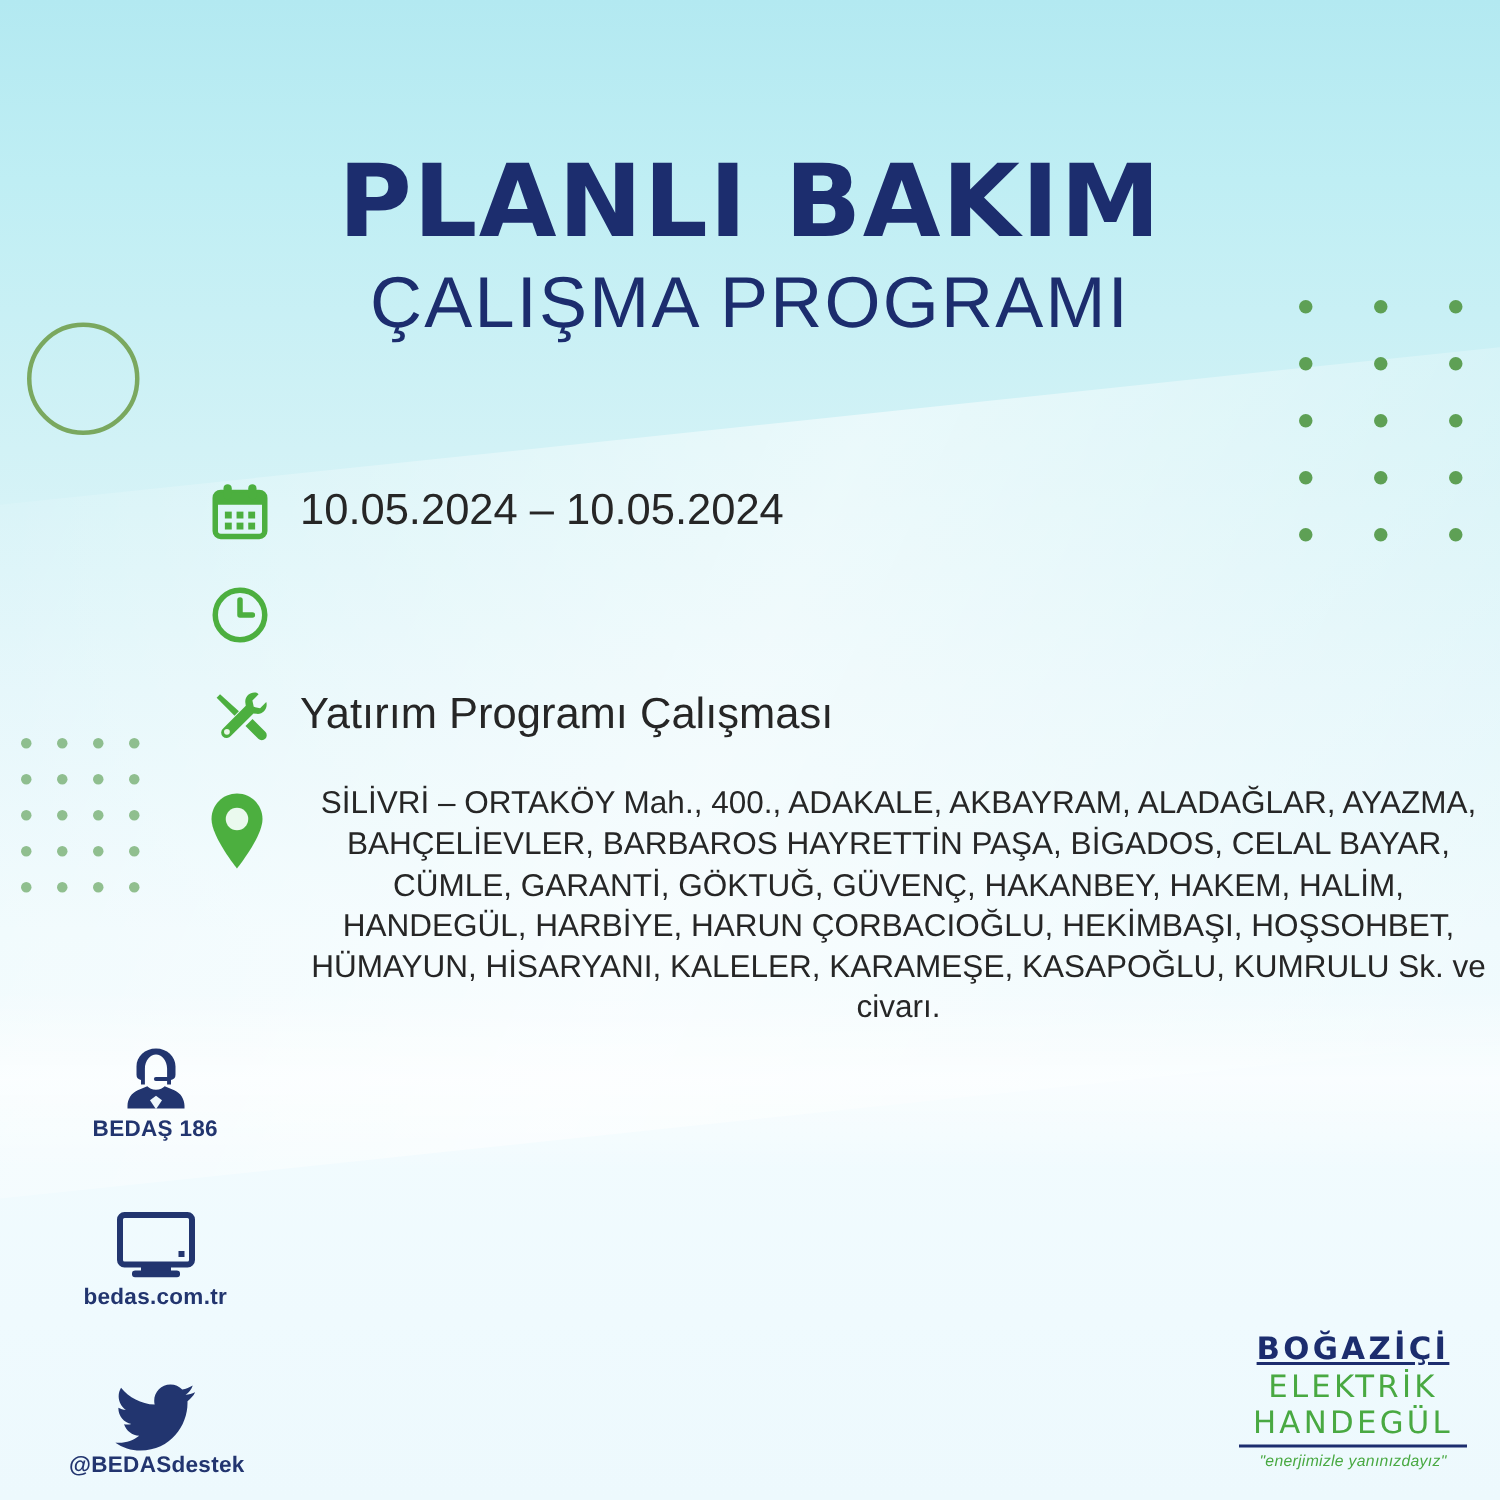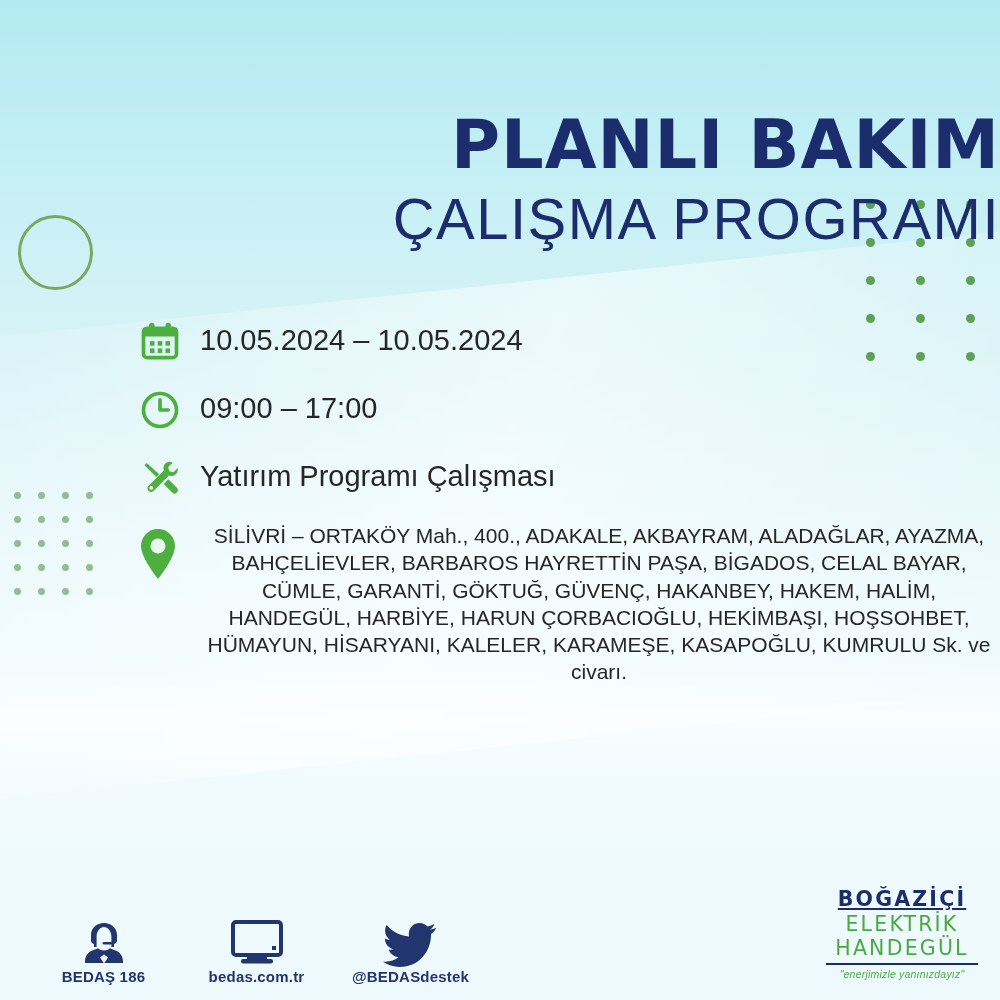--- a/index.html
+++ b/index.html
@@ -85,32 +85,32 @@
   }
   .dotgrid.left {
     left:14px; top:492px;
     grid-template-columns:repeat(4, 24px);
     grid-auto-rows:24px;
     opacity:.65;
   }
   .dotgrid.left span { width:7px; height:7px; background:#5ea055; }
 
   
-  header { position:absolute; top:112px; left:0; width:1000px; text-align:right; }
+  header { position:absolute; top:101px; left:0; width:1000px; text-align:center; }
   .title-main {
     font-size:67px;
     font-weight:bold;
     letter-spacing:1px;
     color:#1c2d6e;
     line-height:1.0;
     font-family:"DejaVu Sans", sans-serif;
   }
   .title-sub {
     margin-top:11px;
-    font-size:58px;
+    font-size:48px;
     font-weight:normal;
     letter-spacing:1.5px;
     color:#1c2d6e;
     line-height:1.0;
     font-family:"Liberation Sans", sans-serif;
   }
 
   
   .info { position:absolute; left:138px; top:318px; width:860px;text-align:center; }
   .row { display:flex; align-items:flex-start; margin-bottom:22px; }
@@ -125,21 +125,21 @@
   .row.loc { margin-bottom:0; }
   .row.loc .ico { padding-top:6px; }
   .row.loc .txt {
     font-size:21px;
     line-height:1.30;
     max-width:800px;
     padding-top:0;
   }
 
   
-  .footer { position:absolute; left:46px; bottom:14px; display:flex; align-items:center; gap:38px; }
+  .footer { position:absolute; left:46px; bottom:14px; display:flex; align-items:center; gap:38px;flex-direction:column; }
   .fitem { width:115px; text-align:center; }
   .fitem .fico { height:56px; display:flex; align-items:flex-end; justify-content:center; }
   .fitem .flabel {
     margin-top:7px;
     font-size:15px;
     font-weight:bold;
     color:#22356f;
     letter-spacing:.2px;
     white-space:nowrap;
   }
@@ -236,21 +236,20 @@
       <span class="txt">10.05.2024 – 10.05.2024</span>
     </div>
 
     <div class="row">
       <span class="ico">
         <svg width="44" height="44" viewBox="0 0 48 48" aria-hidden="true">
           <circle cx="24" cy="24" r="18" fill="none" stroke="#4caf3f" stroke-width="4"></circle>
           <path d="M24 13 V24 H33" fill="none" stroke="#4caf3f" stroke-width="4" stroke-linecap="round" stroke-linejoin="round"></path>
         </svg>
       </span>
-      <span class="txt">09:00 – 17:00</span>
     </div>
 
     <div class="row">
       <span class="ico">
         <svg width="44" height="44" viewBox="0 0 48 48" aria-hidden="true">
           <g fill="#4caf3f">
             <path d="M36.5 6.5c-4.6-1.4-9.3 2.4-8.6 7.2l.3 2.1L11.9 32.1a4 4 0 1 0 5.6 5.6l16.3-16.3 2.1.3c4.8.7 8.6-4 7.2-8.6l-4.5 4.5-4.6-1-1-4.6 4.5-4.5z"></path>
             <path d="M9.5 7.5 L7 10 l13 13 3.2-3.2z"></path>
             <path d="M28 30.5 l9.3 9.3 a3.6 3.6 0 0 0 5.1-5.1 L33.1 25.4z"></path>
             <circle cx="14.5" cy="34.8" r="2.1" fill="#eaf7e8"></circle>

